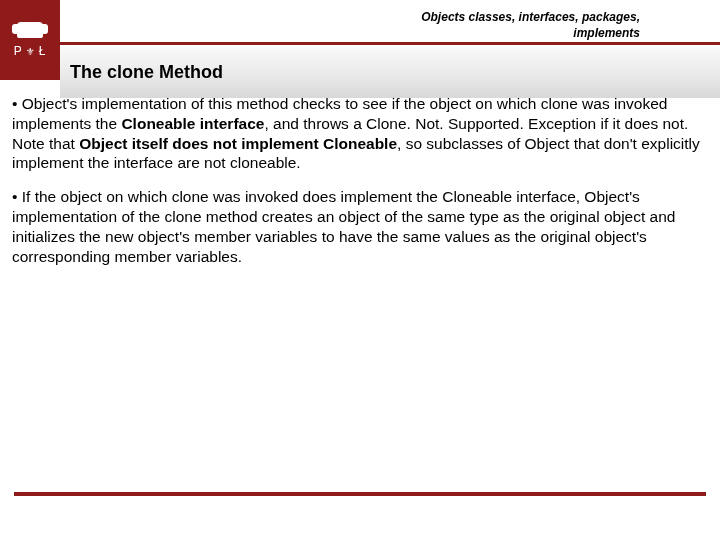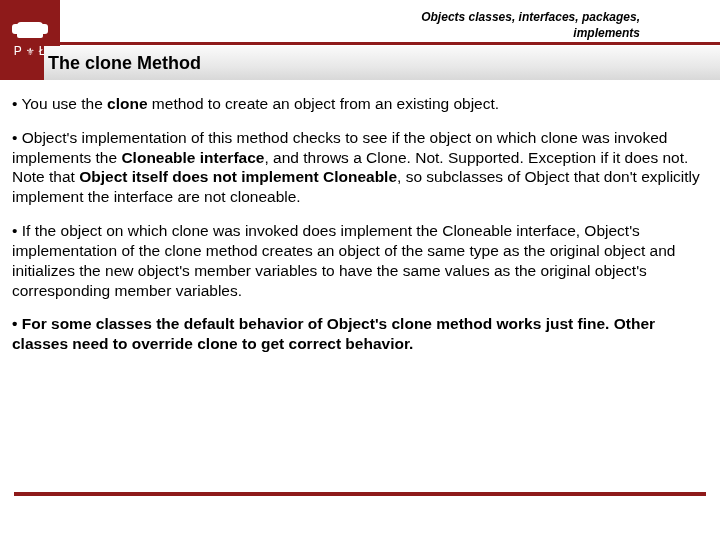--- a/index.html
+++ b/index.html
@@ -23,23 +23,23 @@
   .logo-letters { color: #fff; font-size: 12px; letter-spacing: 1px; display: flex; align-items:center; gap:3px;}
   .logo-letters .crest { font-size: 10px; }
   .subject-line1, .subject-line2 {
     position: absolute; right: 80px; font-style: italic; font-weight: bold; font-size: 12px; color: #000;
     text-align: left;
   }
   .subject-line1 { top: 10px; }
   .subject-line2 { top: 26px; }
   .deco-line { position: absolute; left: 60px; right: 0; top: 42px; height: 3px; background: #8e1a1a; }
   .deco-bar {
-    position: absolute; left: 44px; right: 0; top: 46px; height: 34px;
+    position: absolute; left: 60px; right: 0; top: 46px; height: 52px;
     background: linear-gradient(to bottom, #fafafa 0%, #e8e8e8 60%, #d8d8d8 100%);
-    display: flex; align-items: center; padding-left: 4px;
+    display: flex; align-items: center; padding-left: 10px;
   }
   .slide-title { font-size: 18px; font-weight: bold; color: #000; }
   .body { padding: 14px 12px 0 12px; font-size: 15.5px; line-height: 1.28; }
   .body p { margin-bottom: 14px; }
   .foot-line { position: absolute; left: 14px; right: 14px; bottom: 44px; height: 4px; background: #8e1a1a; }
   .pre { display:inline; }
 </style>
 </head>
 <body>
 
@@ -56,23 +56,19 @@
     <div class="subject-line1">Objects classes, interfaces, packages,</div>
     <div class="subject-line2">implements</div>
     <div class="deco-line"></div>
     <div class="deco-bar">
       <div class="slide-title">The clone Method</div>
     </div>
   </div>
 
   <div class="body">
     <p>
-      <span class="pre">• You use the </span><b class="pre">clone</b><span class="pre"> method to create an object from an existing object.</span>
-    </p>
-    <p>
       <span class="pre">• Object's implementation of this method checks to see if the object on which clone was invoked implements the </span><b class="pre">Cloneable interface</b><span class="pre">, and throws a Clone. Not. Supported. Exception if it does not. Note that </span><b class="pre">Object itself does not implement Cloneable</b><span class="pre">, so subclasses of Object that don't explicitly implement the interface are not cloneable.</span>
     </p>
     <p>• If the object on which clone was invoked does implement the Cloneable interface, Object's implementation of the clone method creates an object of the same type as the original object and initializes the new object's member variables to have the same values as the original object's corresponding member variables.</p>
-    <p><b>• For some classes the default behavior of Object's clone method works just fine. Other classes need to override clone to get correct behavior.</b></p>
   </div>
 
   <div class="foot-line"></div>
 </div>
 
 </body></html>

